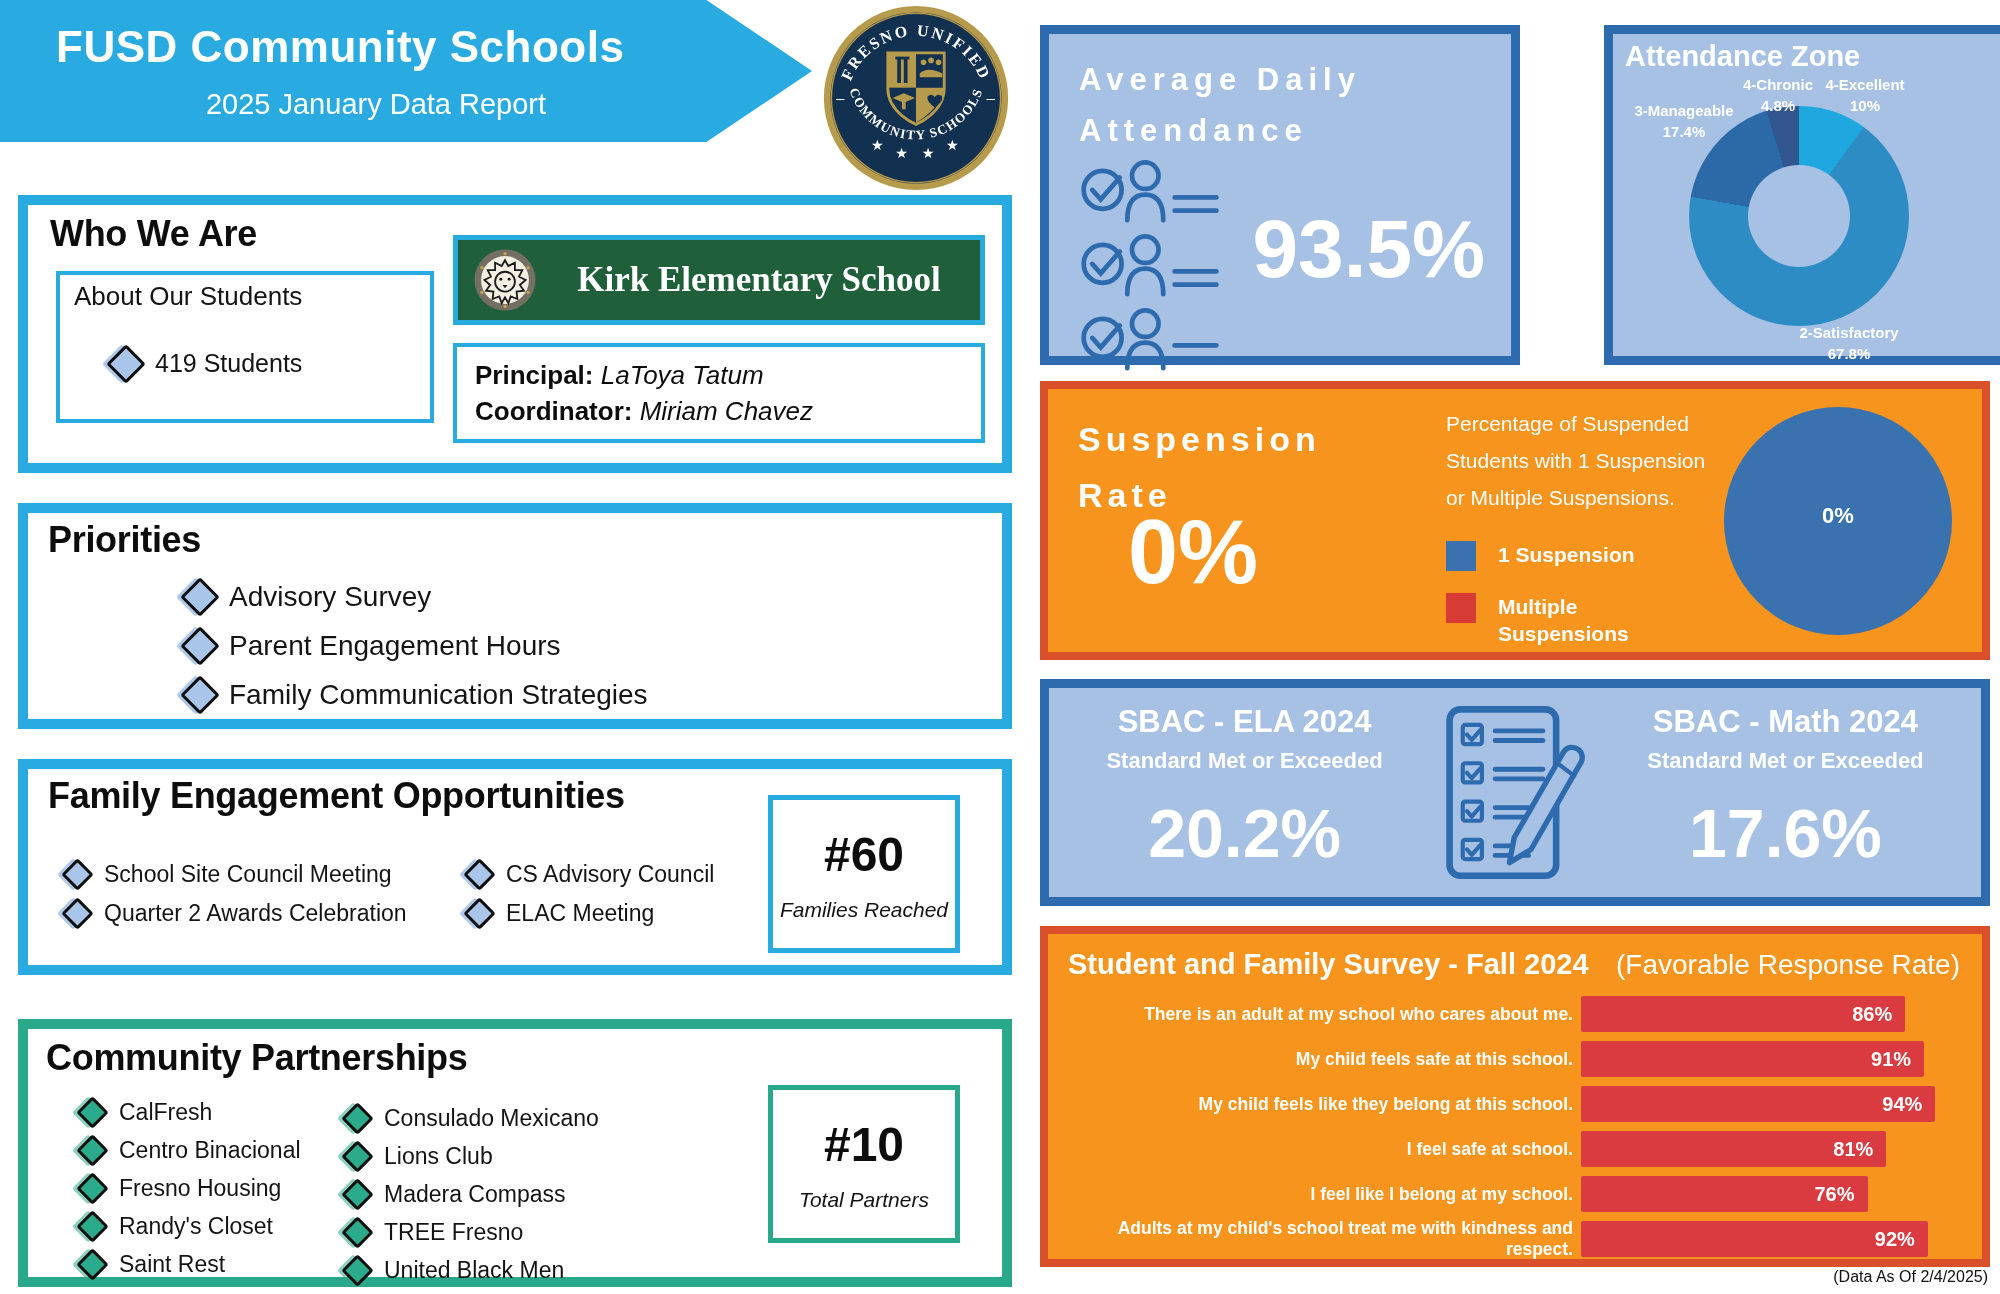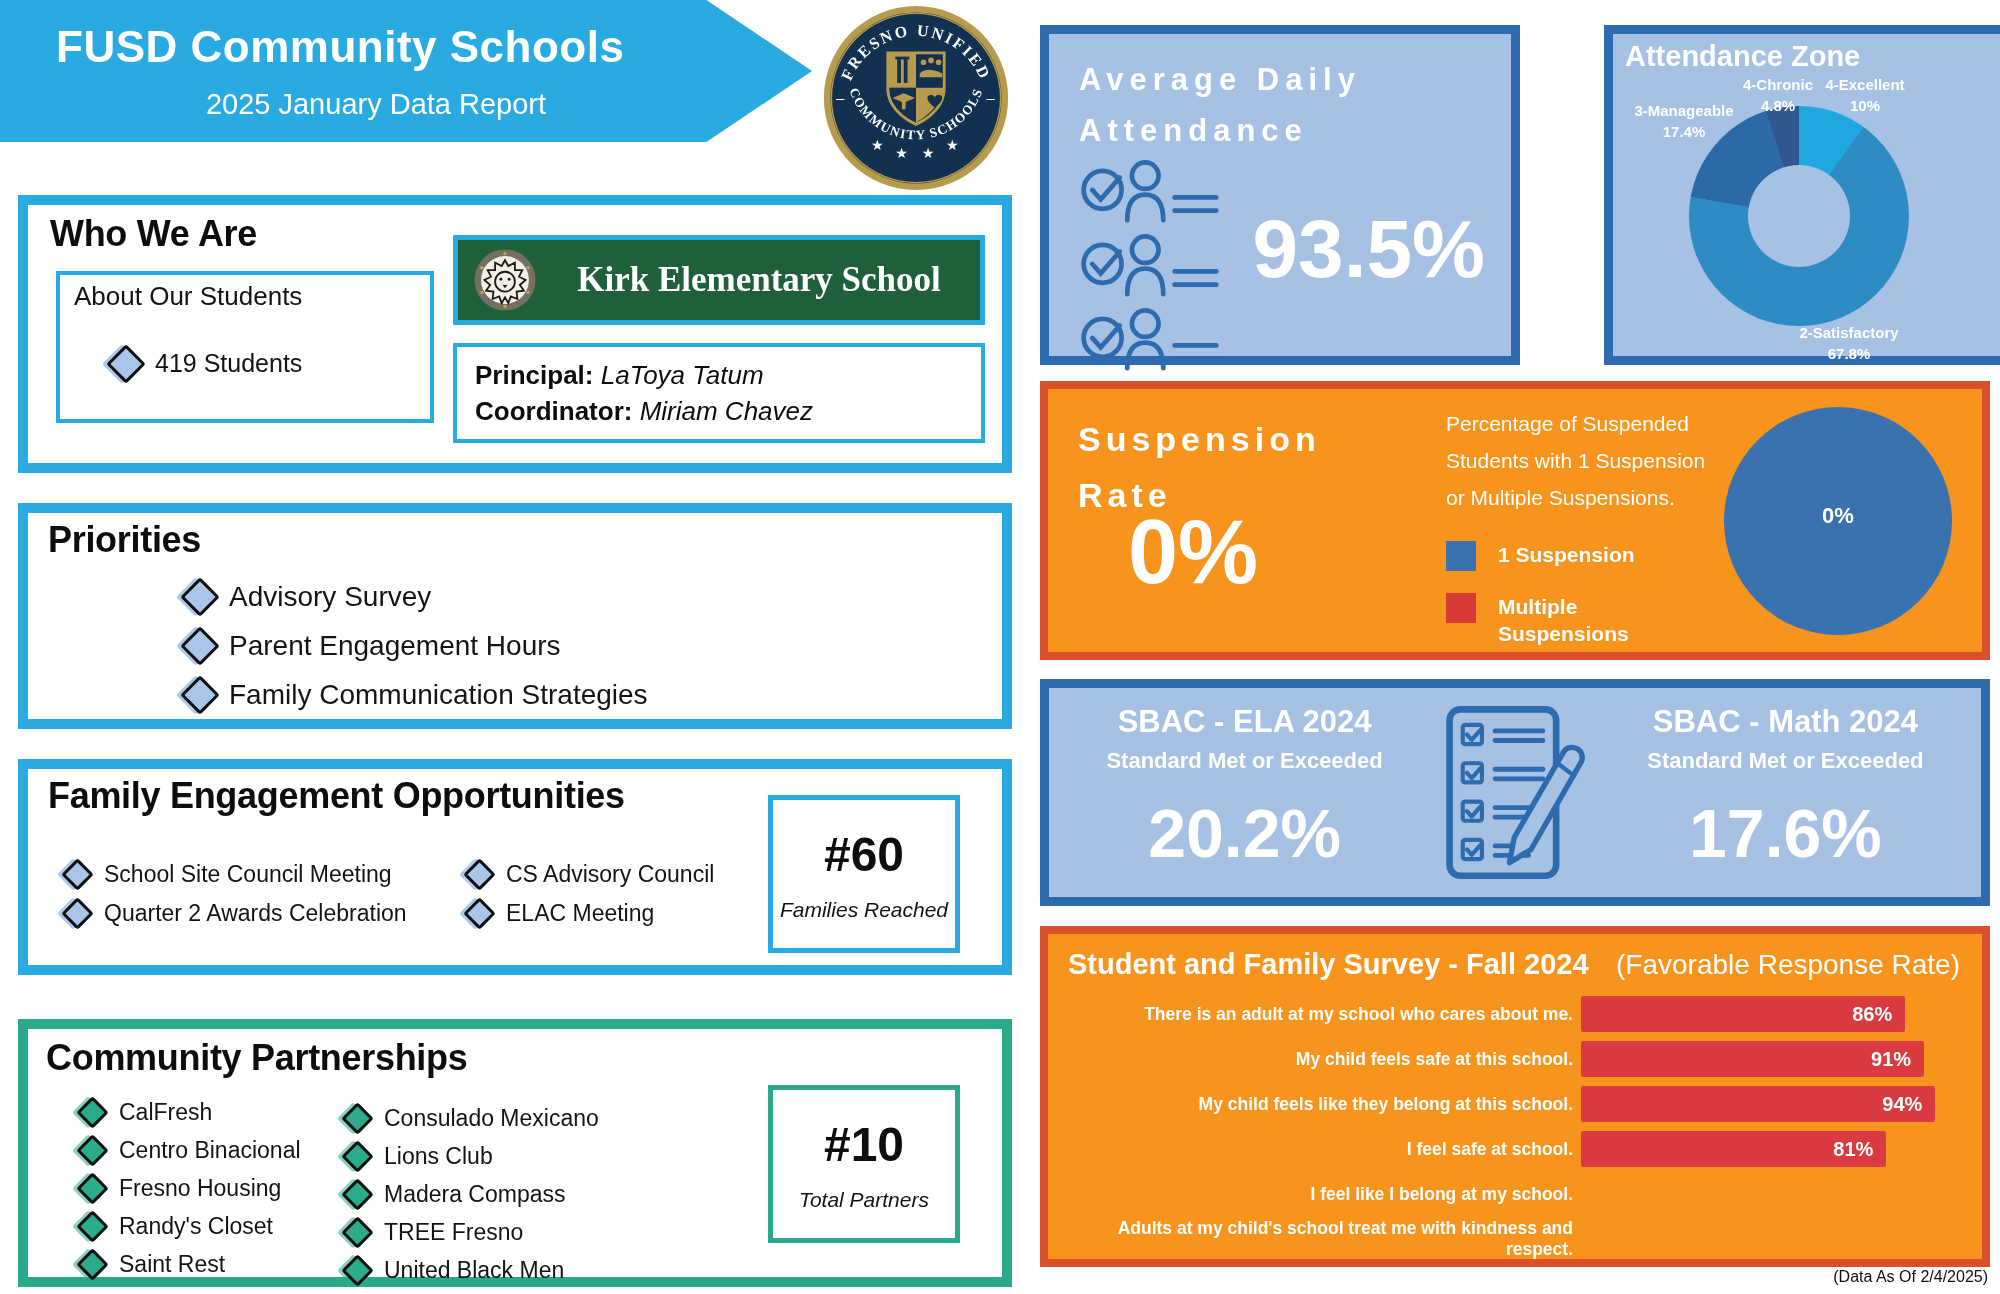--- a/index.html
+++ b/index.html
@@ -467,23 +467,33 @@
       <div class="brow">
         <span class="blabel">I feel safe at school.</span>
         <span class="btrack">
             <span class="bar" style="width: 81%; background: rgb(217, 59, 64);">
               <span class="bval">81%</span>
             </span>
           </span>
       </div>
       <div class="brow">
         <span class="blabel">I feel like I belong at my school.</span>
+        <span class="btrack">
+            <span class="bar" style="width: 76%; background: rgb(217, 59, 64);">
+              <span class="bval">76%</span>
+            </span>
+          </span>
       </div>
       <div class="brow">
         <span class="blabel">Adults at my child's school treat me with kindness and respect.</span>
+        <span class="btrack">
+            <span class="bar" style="width: 92%; background: rgb(217, 59, 64);">
+              <span class="bval">92%</span>
+            </span>
+          </span>
       </div>
       <div class="axis">
         <span class="tick" style="left:0%">0</span>
         <span class="tick" style="left:20%">20</span>
         <span class="tick" style="left:40%">40</span>
         <span class="tick" style="left:60%">60</span>
         <span class="tick" style="left:80%">80</span>
         <span class="tick" style="left:100%">100</span>
       </div>
     </div>

